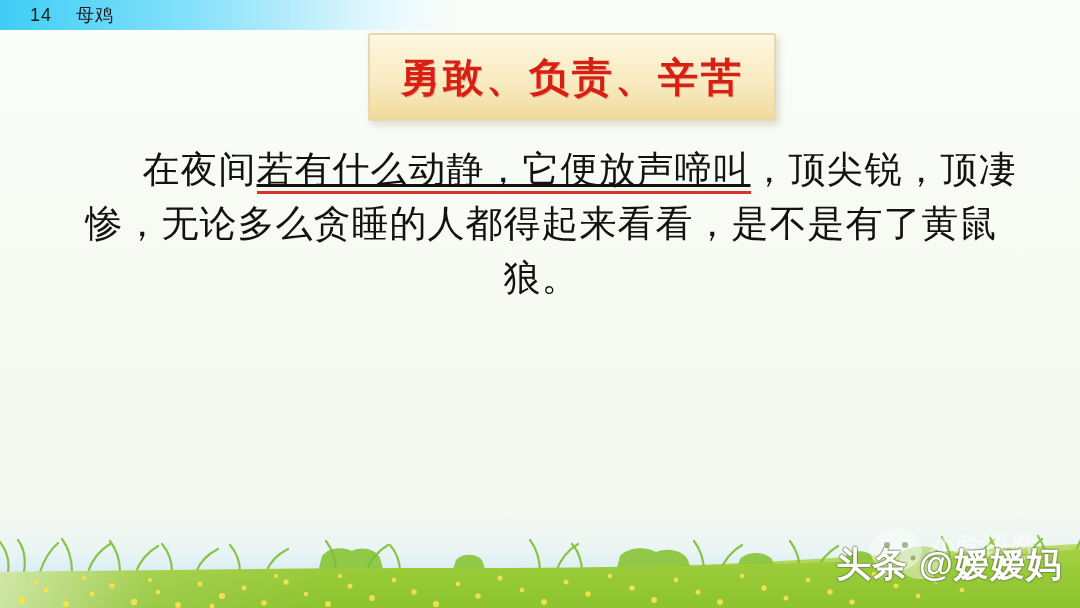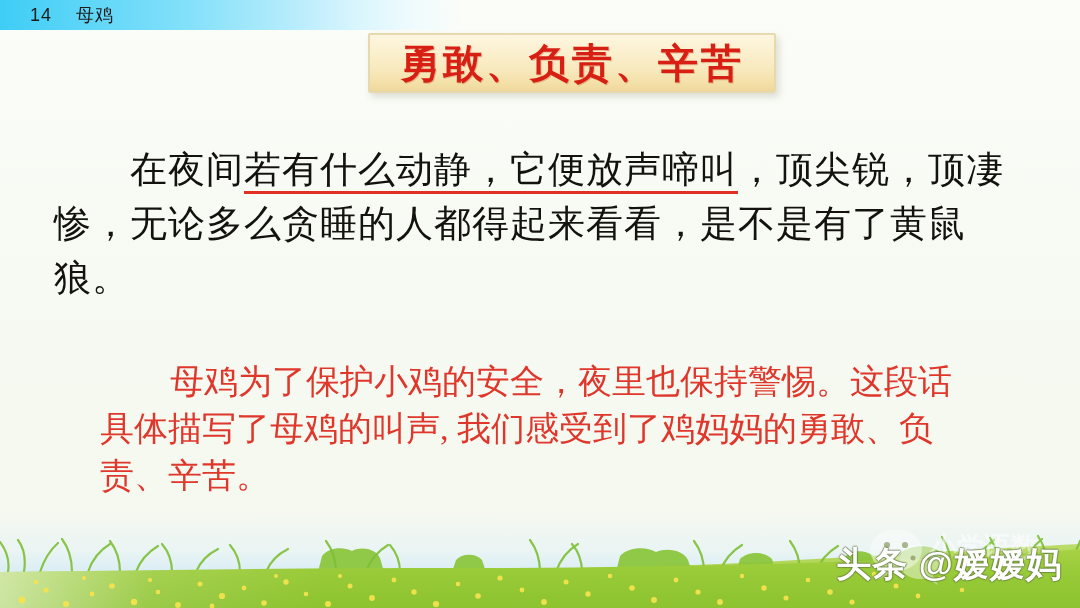--- a/index.html
+++ b/index.html
@@ -13,20 +13,21 @@
     font-family: "Liberation Serif", "DejaVu Serif", serif;
     background: #f8fbf4;
   }
 
   #slide {
     position: relative;
     width: 1080px;
     height: 608px;
     background: linear-gradient(180deg, #fbfdf8 0%, #f7faf3 45%, #f5f9f0 70%, #f4f8ef 100%);
     overflow: hidden;
+    text-align: center;
   }
 
   
   #header-bar {
     position: absolute;
     left: 0;
     top: 0;
     width: 100%;
     height: 30px;
     background: linear-gradient(90deg,
@@ -49,21 +50,21 @@
     line-height: 28px;
     white-space: pre;
   }
 
   
   #title-box {
     position: absolute;
     left: 368px;
     top: 33px;
     width: 408px;
-    height: 60px;
+    height: 88px;
     box-sizing: border-box;
     border: 2px solid #e6d9ae;
     border-radius: 2px;
     background: linear-gradient(180deg,
         #fdf6e0 0%,
         #fbf0cf 30%,
         #f8e9bd 62%,
         #f3dfa6 88%,
         #eed79a 100%);
     box-shadow: 3px 4px 7px rgba(120,110,80,0.22);
@@ -93,20 +94,21 @@
     color: #14120f;
     letter-spacing: 1px;
   }
   #black-para .indent {
     display: inline-block;
     width: 76px;
   }
   .red-underline {
     border-bottom: 3px solid #e03025;
     padding-bottom: 1px;
+    text-decoration: underline;
   }
 
   
   #red-para {
     position: absolute;
     left: 100px;
     top: 358px;
     width: 910px;
     font-family: "Liberation Serif", "DejaVu Serif", serif;
     font-size: 34px;
@@ -190,23 +192,20 @@
   </div>
 
   <div id="title-box">
     <div id="title-text">勇敢、负责、辛苦</div>
   </div>
 
   <div id="black-para">
     <span class="indent"></span><span>在夜间</span><span class="red-underline">若有什么动静，它便放声啼叫</span><span>，顶尖锐，顶凄惨，无论多么贪睡的人都得起来看看，是不是有了黄鼠狼。</span>
   </div>
 
-  <div id="red-para">
-    <span class="indent"></span><span>母鸡为了保护小鸡的安全，夜里也保持警惕。这段话</span><br><span>具体描写了母鸡的叫声, 我们感受到了鸡妈妈的勇敢、负</span><br><span>责、辛苦。</span>
-  </div>
 
   <div id="sky-band"></div>
 
   <svg id="hill-back" viewBox="0 0 1080 70" preserveAspectRatio="none">
     <defs>
       <linearGradient id="hillBackGrad" x1="0" y1="0" x2="0" y2="1">
         <stop offset="0%" stop-color="#bcdc6a"></stop>
         <stop offset="60%" stop-color="#a8d24c"></stop>
         <stop offset="100%" stop-color="#9ccb3e"></stop>
       </linearGradient>

